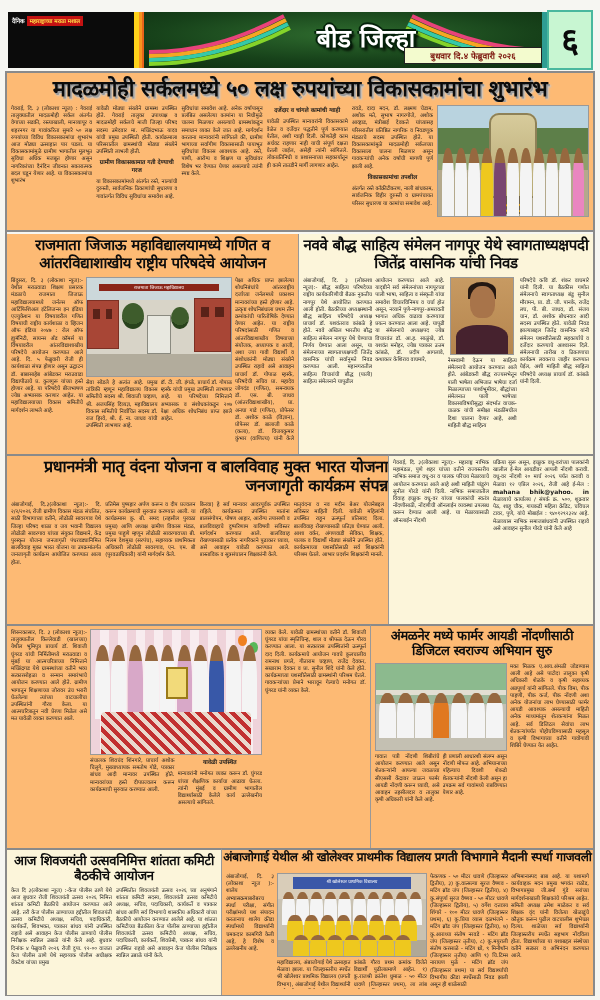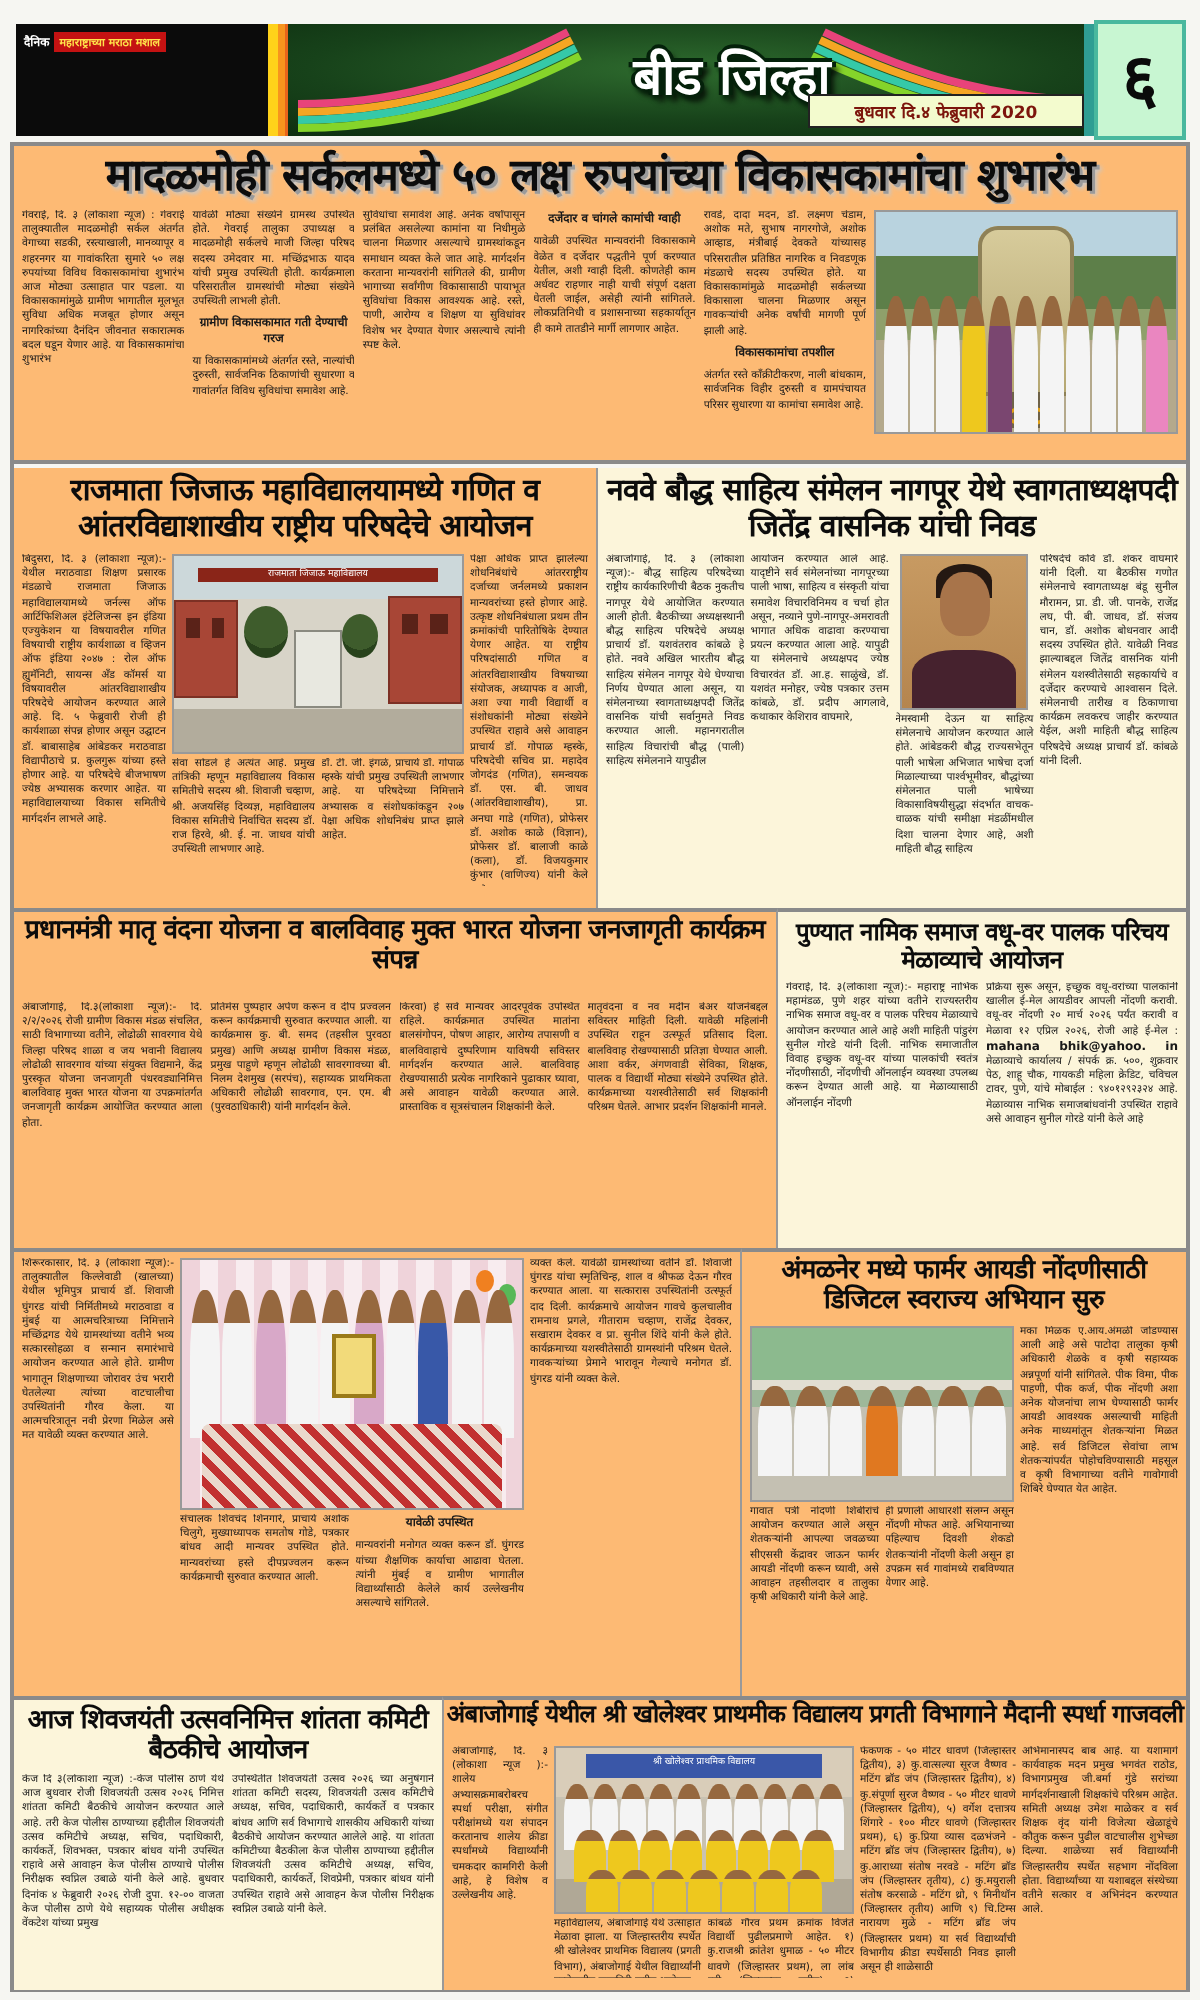--- a/index.html
+++ b/index.html
@@ -86,21 +86,21 @@
       <path d="M5 52 C 50 52, 96 42, 146 16" stroke="#85d42a" stroke-width="4" fill="none"></path>
     </svg>
     <svg class="ribbon rt" viewBox="0 0 150 56">
       <path d="M10 4 C 60 28, 100 38, 145 38" stroke="#e8437a" stroke-width="4" fill="none"></path>
       <path d="M8 8 C 58 32, 100 42, 145 42" stroke="#f5a623" stroke-width="4" fill="none"></path>
       <path d="M6 12 C 56 36, 100 46, 145 46" stroke="#35c9a8" stroke-width="4" fill="none"></path>
       <path d="M4 16 C 54 40, 100 50, 145 50" stroke="#85d42a" stroke-width="4" fill="none"></path>
     </svg>
     <div class="banner-title">बीड जिल्हा</div>
     <div class="datebox">
-      <span>बुधवार दि.४ फेब्रुवारी 2020</span>
+      <span>बुधवार दि.४ फेब्रुवारी २०२६</span>
     </div>
     <div class="magenta-bar"></div>
   </div>
   <div class="abs teal-bar"></div>
   <div class="abs pagebox">
     <span>६</span>
   </div>
 
   <div class="abs frame"></div>
 
@@ -183,31 +183,30 @@
           <div class="po-head"></div>
           <div class="po-body"></div>
         </div>
         <span>नेमस्वामी देऊन या साहित्य संमेलनाचे आयोजन करण्यात आले होते. आंबेडकरी बौद्ध राज्यसभेतून पाली भाषेला अभिजात भाषेचा दर्जा मिळाल्याच्या पार्श्वभूमीवर, बौद्धांच्या संमेलनात पाली भाषेच्या विकासाविषयीसुद्धा संदर्भात वाचक-चाळक यांची समीक्षा मंडळींमधील दिशा चालना देणार आहे, अशी माहिती बौद्ध साहित्य</span>
       </div>
       <div class="col">परिषदेचे कवि डॉ. शंकर वाघमारे यांनी दिली. या बैठकीस गणोत संमेलनाचे स्वागताध्यक्ष बंडू सुनील मौरामन, प्रा. डी. जी. पानके, राजेंद्र लघ, पी. बी. जाधव, डॉ. संजय चान, डॉ. अशोक बोधनवार आदी सदस्य उपस्थित होते. यावेळी निवड झाल्याबद्दल जितेंद्र वासनिक यांनी संमेलन यशस्वीतेसाठी सहकार्याचे व दर्जेदार करण्याचे आश्वासन दिले. संमेलनाची तारीख व ठिकाणाचा कार्यक्रम लवकरच जाहीर करण्यात येईल, अशी माहिती बौद्ध साहित्य परिषदेचे अध्यक्ष प्राचार्य डॉ. कांबळे यांनी दिली.</div>
     </div>
   </section>
 
   <section class="art abs" style="left:7px;top:454px;width:382px;height:170px;border-top:2px solid #8a8a8a;border-right:1.5px solid #999;">
-    <div class="hl" style="font-size:13px;height:42px;padding-top:2px;">प्रधानमंत्री मातृ वंदना योजना व बालविवाह मुक्त भारत योजना जनजागृती कार्यक्रम संपन्न</div>
+    <div class="hl" style="font-size:16px;height:42px;padding-top:2px;text-align:right;">प्रधानमंत्री मातृ वंदना योजना व बालविवाह मुक्त भारत योजना जनजागृती कार्यक्रम संपन्न</div>
     <div class="cols" style="height:122px;">
       <div class="col">अंबाजोगाई, दि.३(लोकाशा न्यूज):- दि. २/२/२०२६ रोजी ग्रामीण विकास मंडळ संचलित, साठी विभागाच्या वतीने, लोढोळी सावरगाव येथे जिल्हा परिषद शाळा व जय भवानी विद्यालय लोढोळी सावरगाव यांच्या संयुक्त विद्यमाने, केंद्र पुरस्कृत योजना जनजागृती पंधरवड्यानिमित्त बालविवाह मुक्त भारत योजना या उपक्रमांतर्गत जनजागृती कार्यक्रम आयोजित करण्यात आला होता.</div>
       <div class="col">प्रतिमेस पुष्पहार अर्पण करून व दीप प्रज्वलन करून कार्यक्रमाची सुरुवात करण्यात आली. या कार्यक्रमास कु. बी. समद (तहसील पुरवठा प्रमुख) आणि अध्यक्ष ग्रामीण विकास मंडळ, प्रमुख पाहुणे म्हणून लोढोळी सावरगावच्या बी. निलम देशमुख (सरपंच), सहाय्यक प्राथमिकता अधिकारी लोढोळी सावरगाव, एन. एम. बी (पुरवठाधिकारी) यांनी मार्गदर्शन केले.</div>
       <div class="col">किरवा) हे सर्व मान्यवर आदरपूर्वक उपस्थित राहिले. कार्यक्रमात उपस्थित मातांना बालसंगोपन, पोषण आहार, आरोग्य तपासणी व बालविवाहाचे दुष्परिणाम याविषयी सविस्तर मार्गदर्शन करण्यात आले. बालविवाह रोखण्यासाठी प्रत्येक नागरिकाने पुढाकार घ्यावा, असे आवाहन यावेळी करण्यात आले. प्रास्ताविक व सूत्रसंचालन शिक्षकांनी केले.</div>
       <div class="col">मातृवंदना व नव मदीन बेअर योजनेबद्दल सविस्तर माहिती दिली. यावेळी महिलांनी उपस्थित राहून उत्स्फूर्त प्रतिसाद दिला. बालविवाह रोखण्यासाठी प्रतिज्ञा घेण्यात आली. आशा वर्कर, अंगणवाडी सेविका, शिक्षक, पालक व विद्यार्थी मोठ्या संख्येने उपस्थित होते. कार्यक्रमाच्या यशस्वीतेसाठी सर्व शिक्षकांनी परिश्रम घेतले. आभार प्रदर्शन शिक्षकांनी मानले.</div>
     </div>
   </section>
 
   <section class="art cream abs" style="left:389px;top:454px;width:204px;height:170px;border-top:2px solid #8a8a8a;">
-    <div class="hl" style="font-size:12px;height:32px;padding-top:3px;">पुण्यात नामिक समाज वधू-वर पालक परिचय मेळाव्याचे आयोजन</div>
     <div class="cols" style="height:132px;">
       <div class="col">गेवराई, दि. ३(लोकाशा न्यूज):- महाराष्ट्र नाभिक महामंडळ, पुणे शहर यांच्या वतीने राज्यस्तरीय नाभिक समाज वधू-वर व पालक परिचय मेळाव्याचे आयोजन करण्यात आले आहे अशी माहिती पांडुरंग सुनील गोरडे यांनी दिली. नाभिक समाजातील विवाह इच्छुक वधू-वर यांच्या पालकांची स्वतंत्र नोंदणीसाठी, नोंदणीची ऑनलाईन व्यवस्था उपलब्ध करून देण्यात आली आहे. या मेळाव्यासाठी ऑनलाईन नोंदणी</div>
       <div class="col">
         <span>प्रक्रिया सुरू असून, इच्छुक वधू-वरांच्या पालकांनी खालील ई-मेल आयडीवर आपली नोंदणी करावी. वधू-वर नोंदणी २० मार्च २०२६ पर्यंत करावी व मेळावा १२ एप्रिल २०२६, रोजी आहे ई-मेल :</span>
         <span class="dl" style="font-size:6px;">mahana bhik@yahoo. in</span>
         <span>मेळाव्याचे कार्यालय / संपर्क क्र. ५००, शुक्रवार पेठ, शाहू चौक, गायकडी महिला क्रेडिट, चविचल टावर, पुणे, यांचे मोबाईल : ९४०१२९२३२४ आहे. मेळाव्यास नाभिक समाजबांधवांनी उपस्थित राहावे असे आवाहन सुनील गोरडे यांनी केले आहे</span>
       </div>
     </div>
   </section>
 

